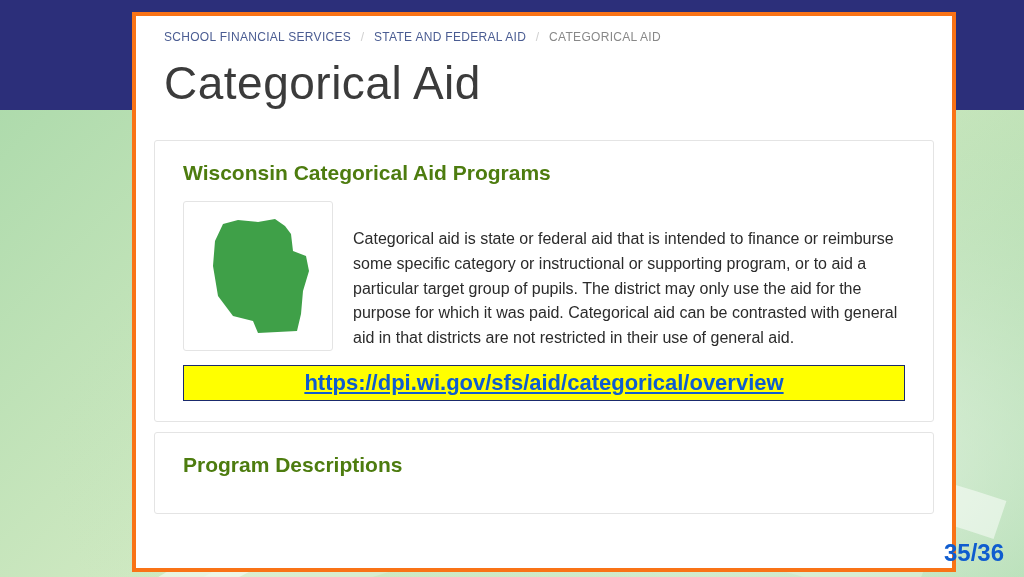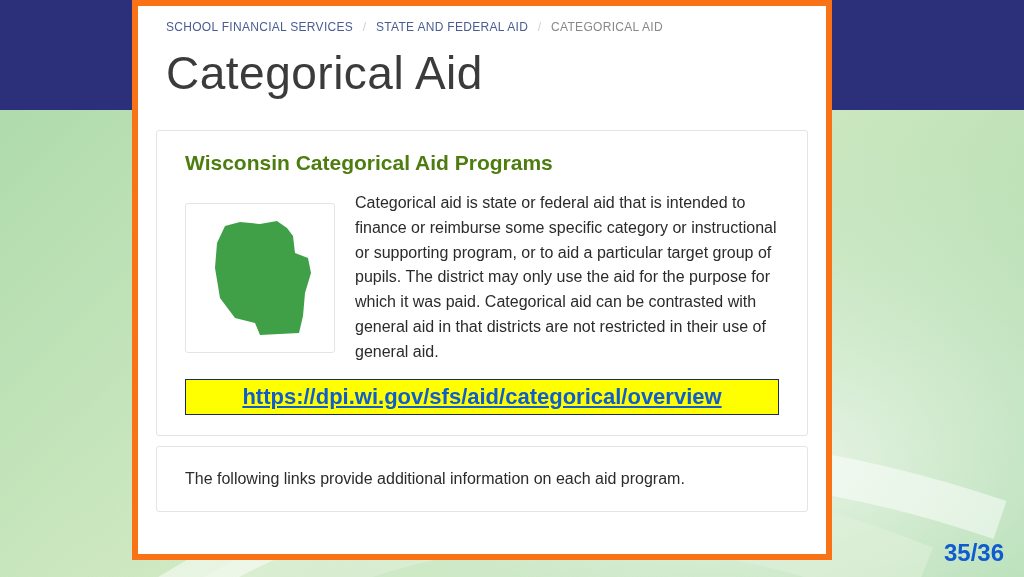--- a/index.html
+++ b/index.html
@@ -20,26 +20,26 @@
     .top-band {
       position: absolute;
       top: 0; left: 0;
       width: 100%;
       height: 110px;
       background: #2c2f7a;
       z-index: 1;
     }
     .slide-card {
       position: absolute;
-      top: 0;
+      top: 12px;
       left: 132px;
-      width: 700px;
+      width: 824px;
       height: 560px;
       background: #ffffff;
-      border: 6px solid #f97316;
+      border: 4px solid #f97316;
       z-index: 5;
       overflow: hidden;
     }
     .breadcrumb {
       padding: 14px 28px 4px 28px;
       font-size: 12px;
       letter-spacing: 0.3px;
       color: #888;
     }
     .breadcrumb a { color: #4a5c92; text-decoration: none; }
@@ -60,21 +60,21 @@
     }
     .panel h2 {
       font-size: 21px;
       color: #4d7c0f;
       font-weight: 700;
       margin-bottom: 16px;
     }
     .intro-row {
       display: flex;
       gap: 20px;
-      align-items: center;
+      align-items: flex-end;
     }
     .state-box {
       flex: 0 0 150px;
       height: 150px;
       border: 1px solid #e4e4e4;
       border-radius: 3px;
       display: flex;
       align-items: center;
       justify-content: center;
       background: #fff;
@@ -153,18 +153,18 @@
         </svg>
       </div>
       <div class="intro-text">Categorical aid is state or federal aid that is intended to finance or reimburse some specific category or instructional or supporting program, or to aid a particular target group of pupils. The district may only use the aid for the purpose for which it was paid. Categorical aid can be contrasted with general aid in that districts are not restricted in their use of general aid.</div>
     </div>
     <div class="highlight-link">
       <a href="#">https://dpi.wi.gov/sfs/aid/categorical/overview</a>
     </div>
   </div>
 
   <div class="panel desc">
-    <p>The following links provide additional information on each aid program.</p>
+    <h2>Program Descriptions</h2>
   </div>
 
 </div>
 
 <div class="page-number">35/36</div>
 
 </body></html>

